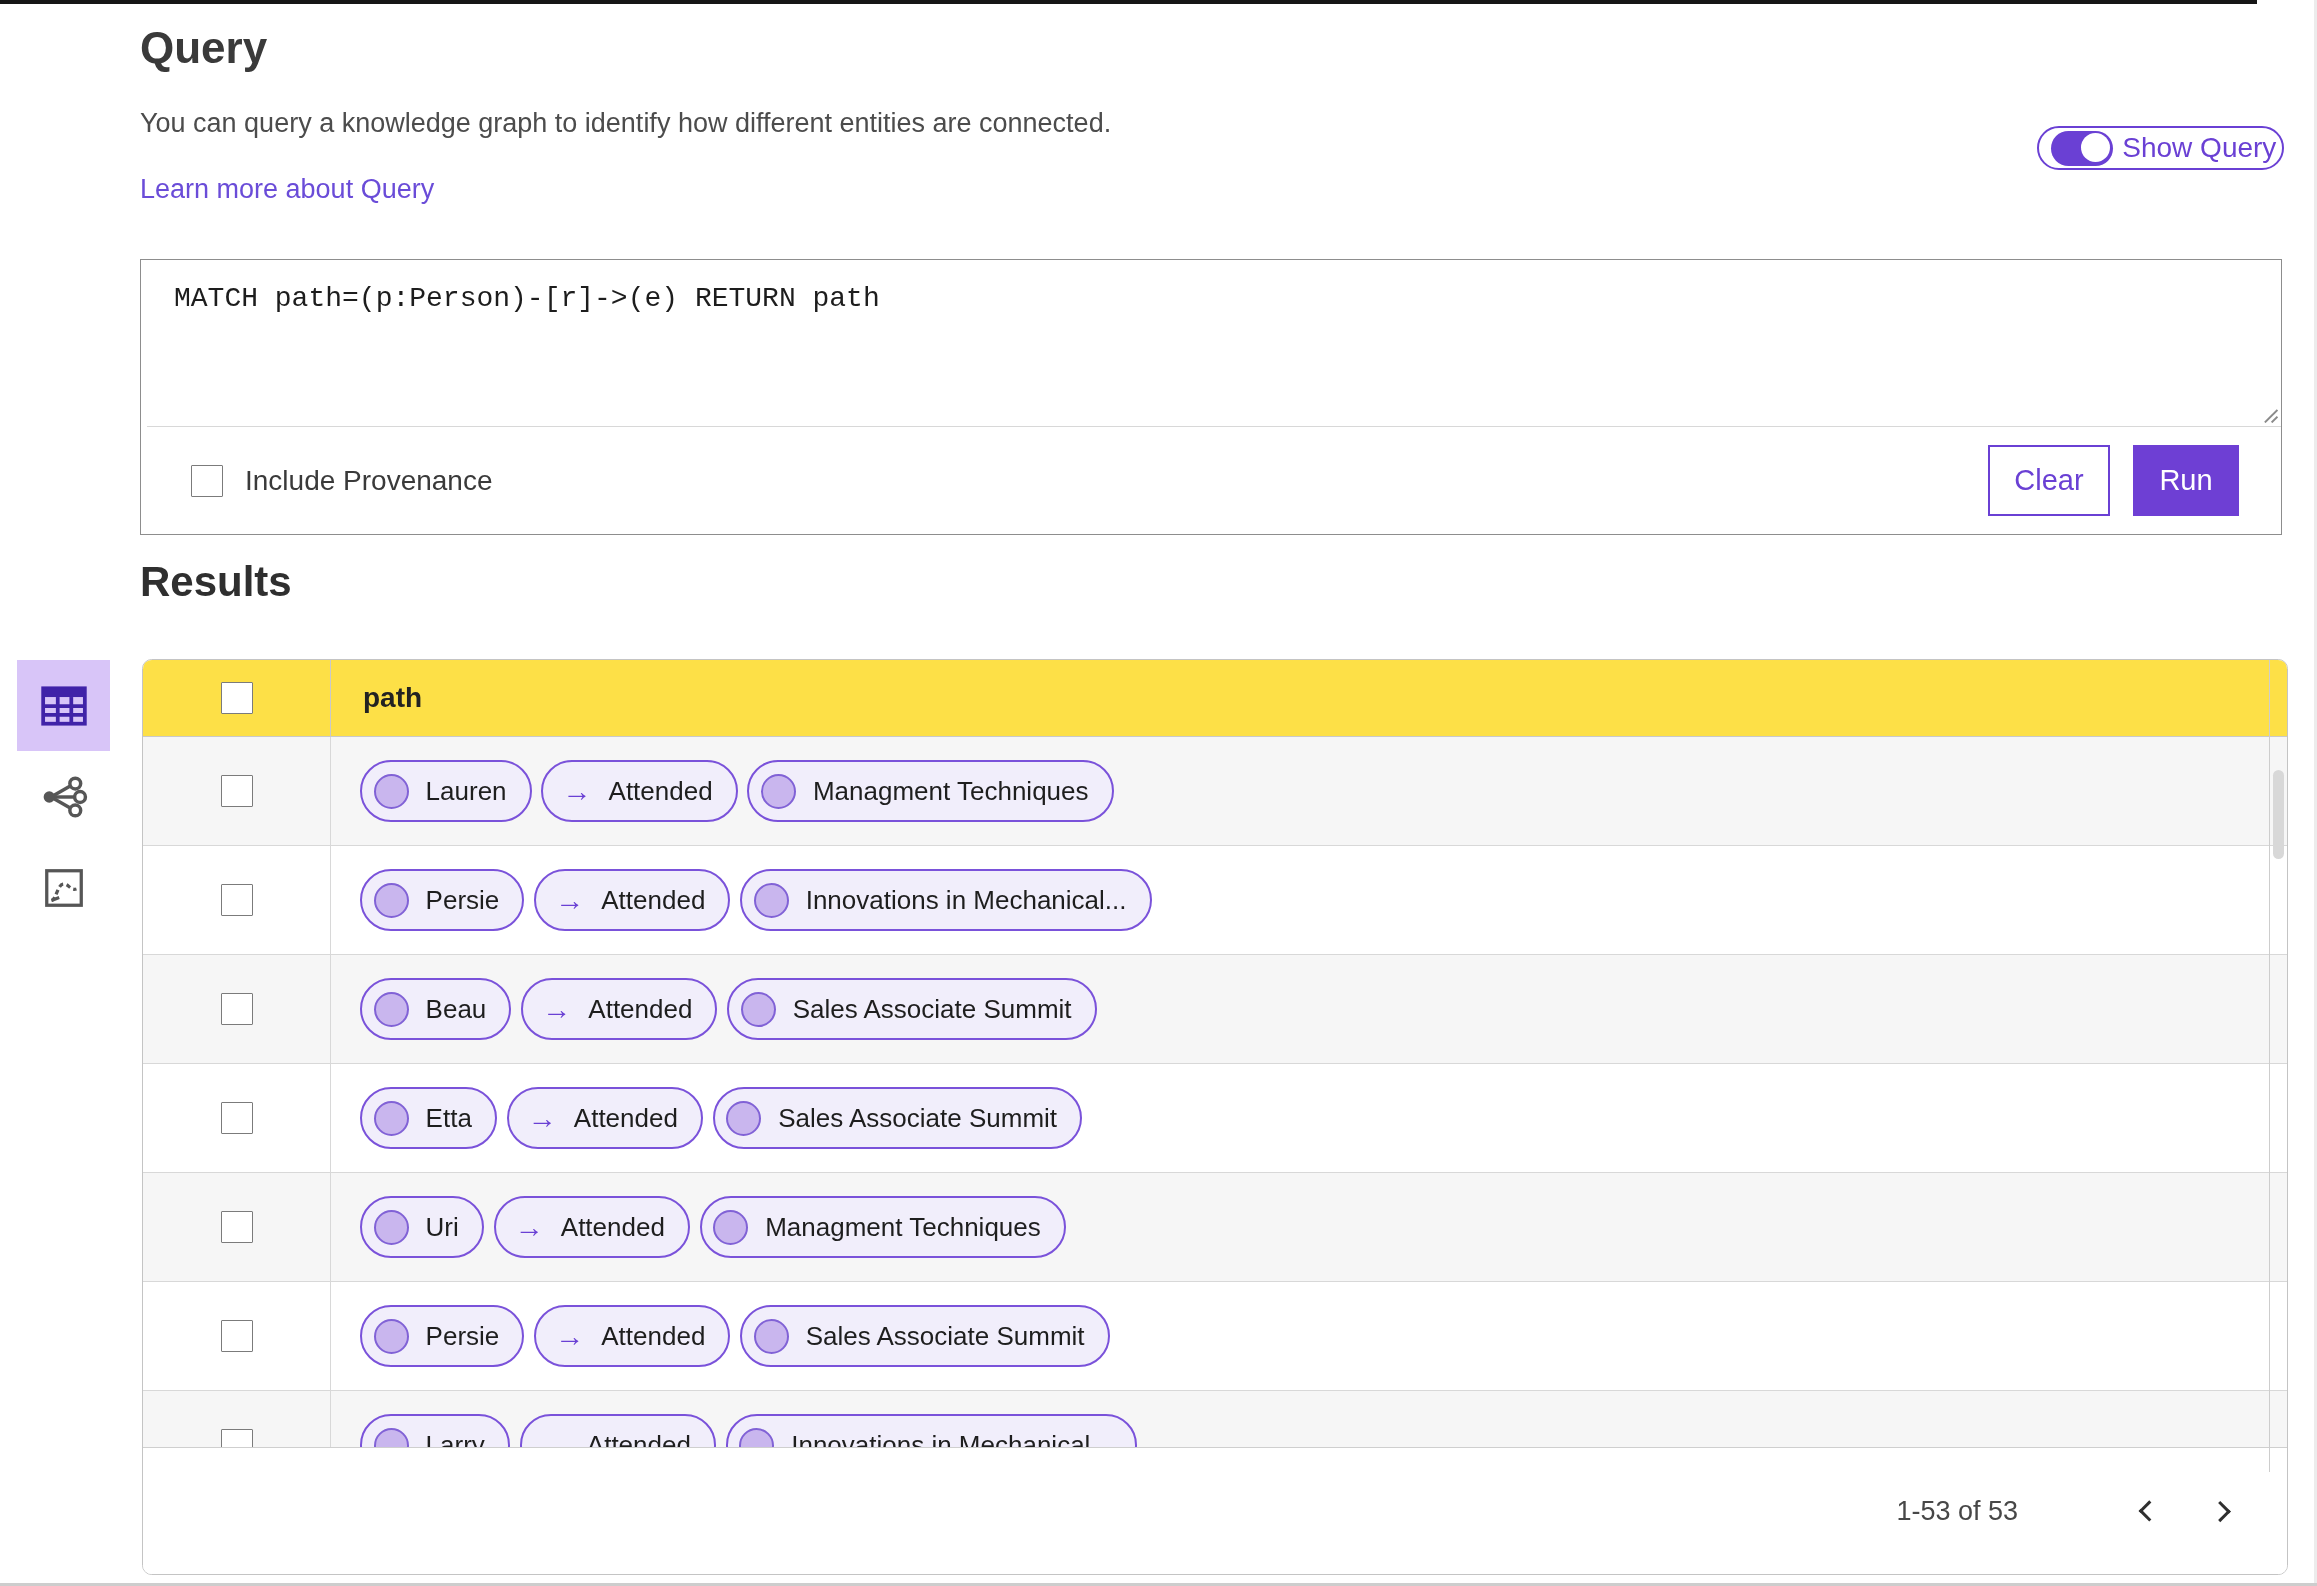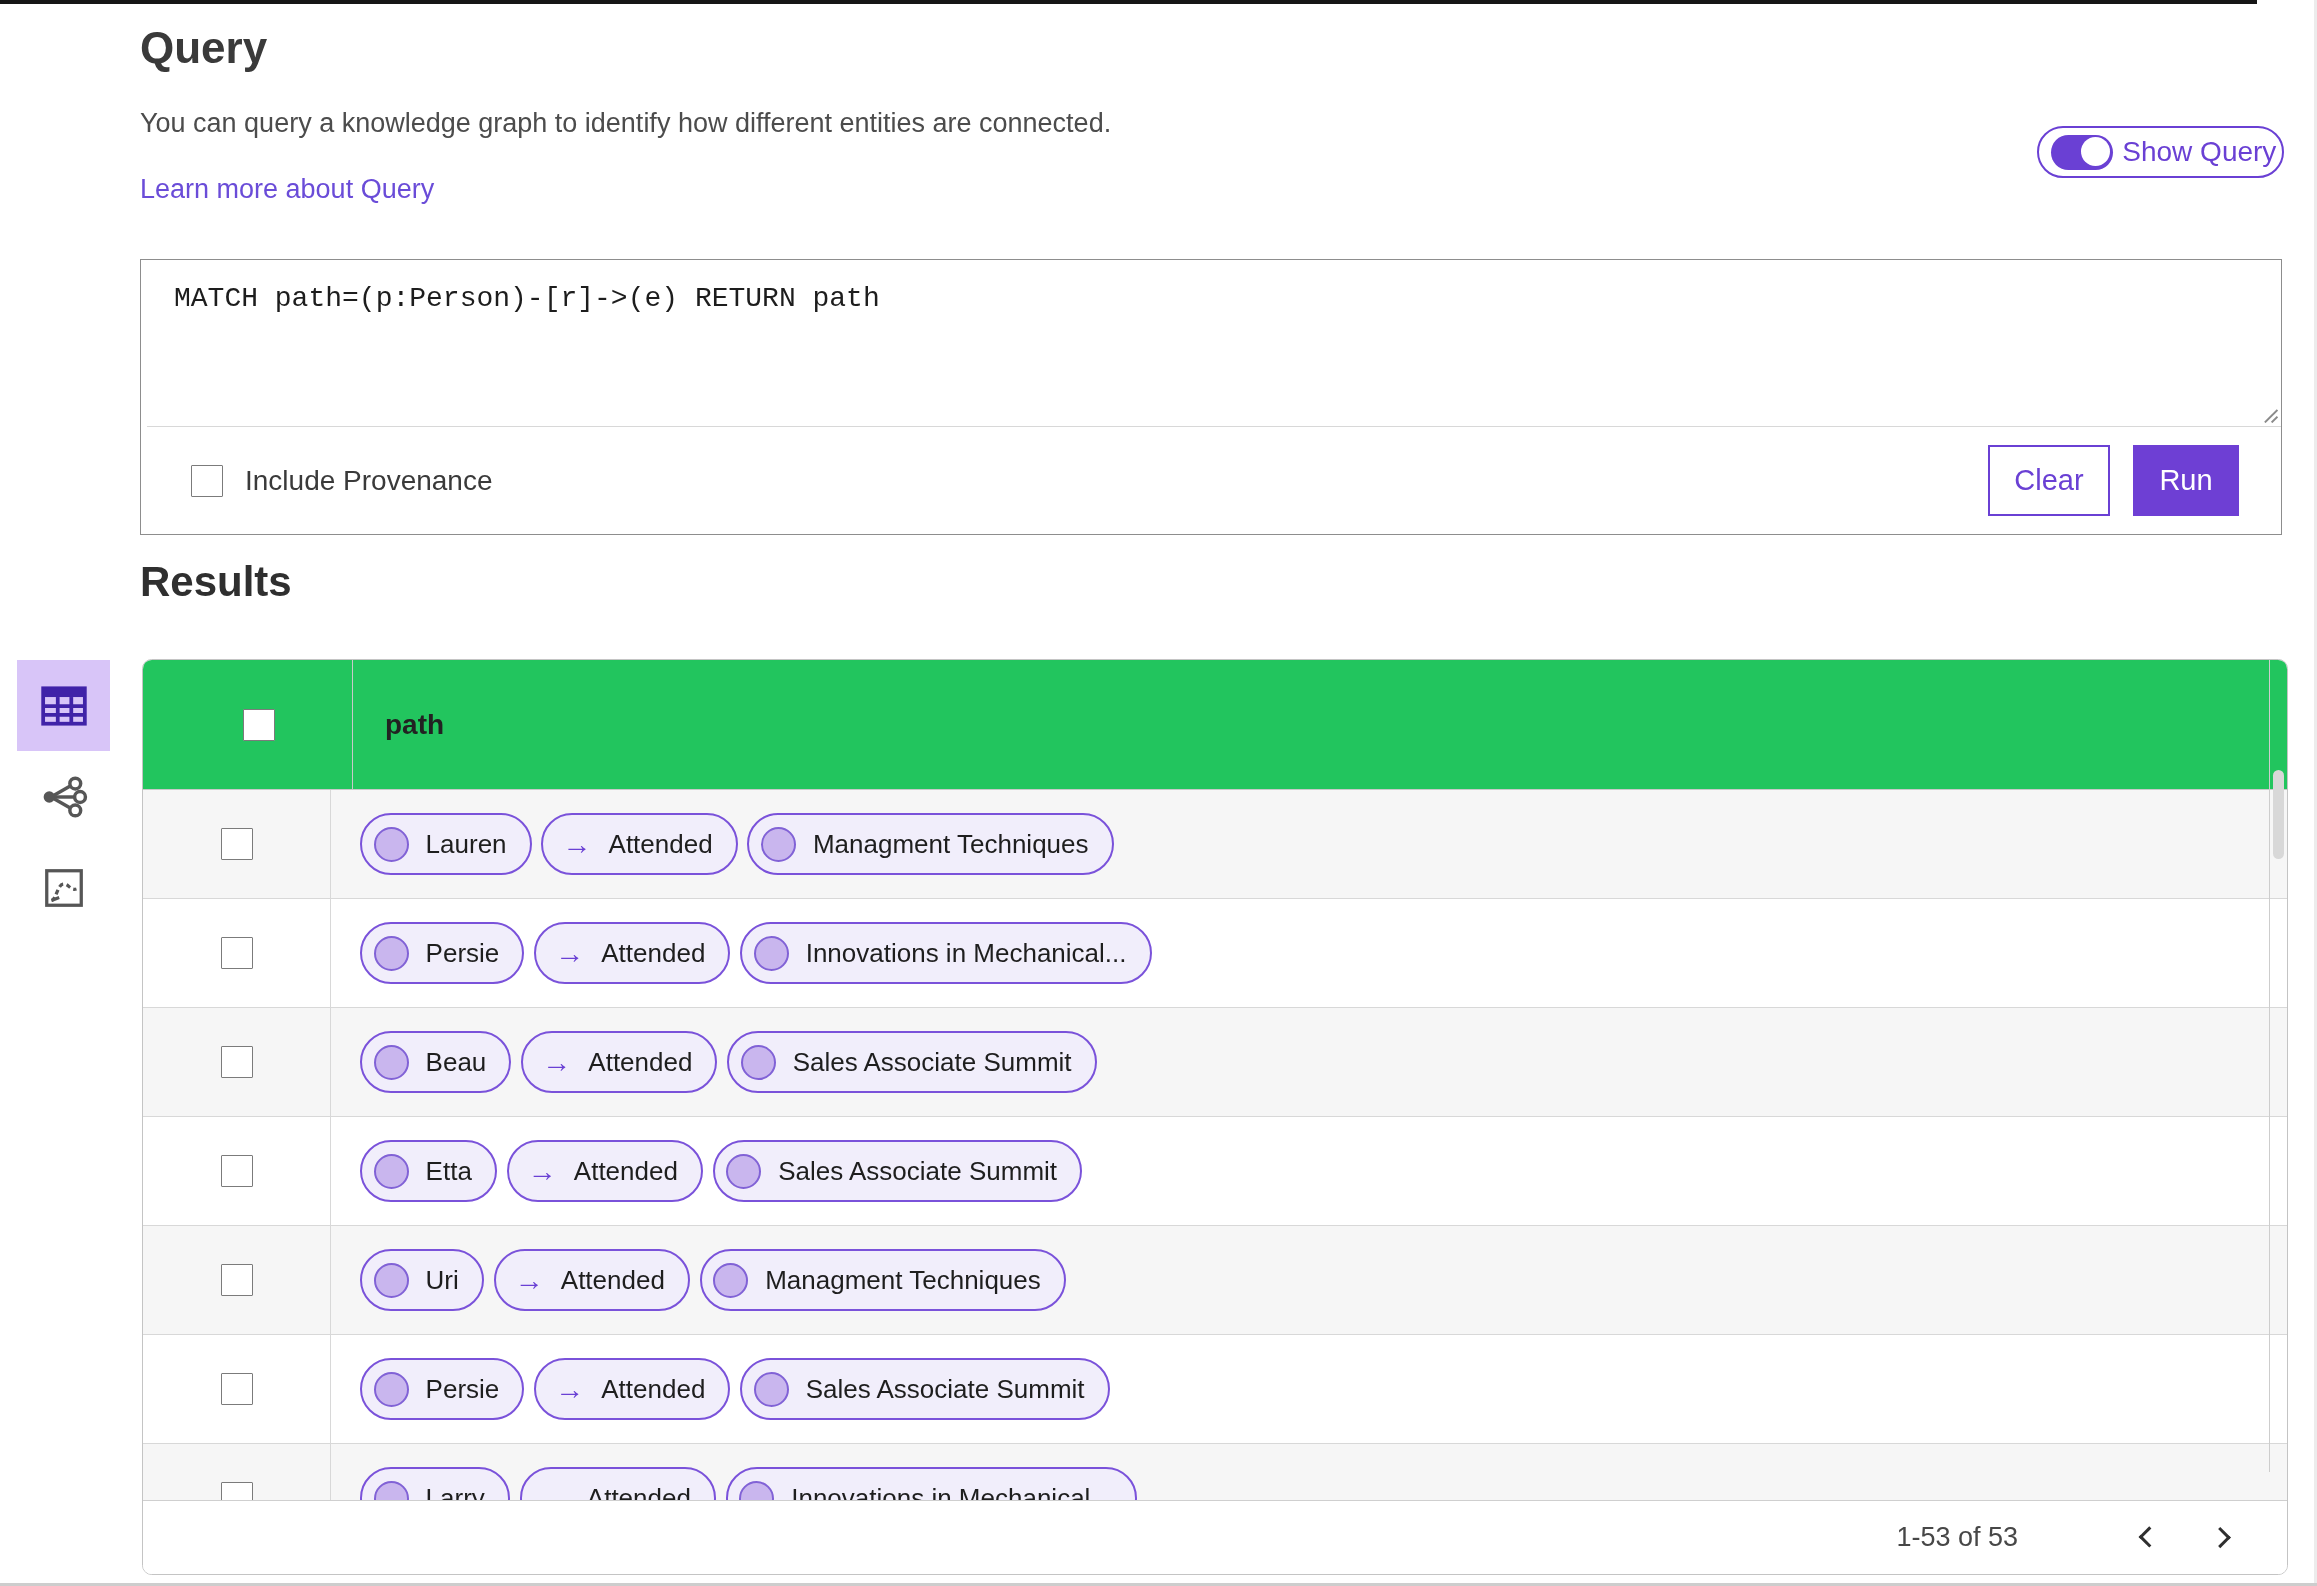--- a/index.html
+++ b/index.html
@@ -23,21 +23,21 @@
   .page-desc {
     position:absolute; left:140px; top:108px;
     font-size:27px; color:#4c4c4c;
   }
   .learn-link {
     position:absolute; left:140px; top:174px;
     font-size:27px; color:#6a4cd8; cursor:pointer; text-decoration:none;
   }
   .show-query {
     position:absolute; left:2037px; top:126px;
-    width:247px; height:52px;
+    width:247px; height:44px;
     border:2.4px solid #6a40d4; border-radius:30px;
     background:#fff; display:flex; align-items:center;
     padding:0 9.7px 0 11.6px; gap:9.7px; cursor:pointer;
   }
   .toggle {
     width:62px; height:35px; background:#6a40d4; border-radius:17.4px;
     position:relative; flex:0 0 auto;
   }
   .toggle .knob {
     position:absolute; right:2.9px; top:2.9px; width:29px; height:29px;
@@ -88,22 +88,22 @@
   .tab-table { top:660px; }
   .tab-graph { top:751px; }
   .tab-chart { top:842px; }
 
   .results-card {
     position:absolute; left:142px; top:659px; width:2146px; height:916px;
     border:1.9px solid #c4c4c4; border-radius:9.7px; background:#fff;
     overflow:hidden; display:flex; flex-direction:column;
   }
   .thead {
-    height:130px; flex:0 0 auto; display:flex;
-    background:#22c55e; border-bottom:1px solid #c9c9c9;padding-left:22px;
+    height:77px; flex:0 0 auto; display:flex;
+    background:#fde047; border-bottom:1px solid #c9c9c9;
   }
   .th-check { width:188px; border-right:1px solid #c9c9c9; display:flex; align-items:center; justify-content:center; }
   .th-path { flex:1; display:flex; align-items:center; padding-left:32px; font-size:28px; font-weight:bold; color:#222; }
   .tbody { height:710px; flex:0 0 auto; overflow:hidden; }
   .trow { height:109px; display:flex; border-bottom:1px solid #d8d8d8; background:#fff; }
   .trow.stripe { background:#f6f6f6; }
   .cell-check { width:188px; border-right:1px solid #d8d8d8; display:flex; align-items:center; justify-content:center; }
   .cell-path { flex:1; display:flex; align-items:center; padding-left:29px; gap:9.7px; }
 
   .chip {

